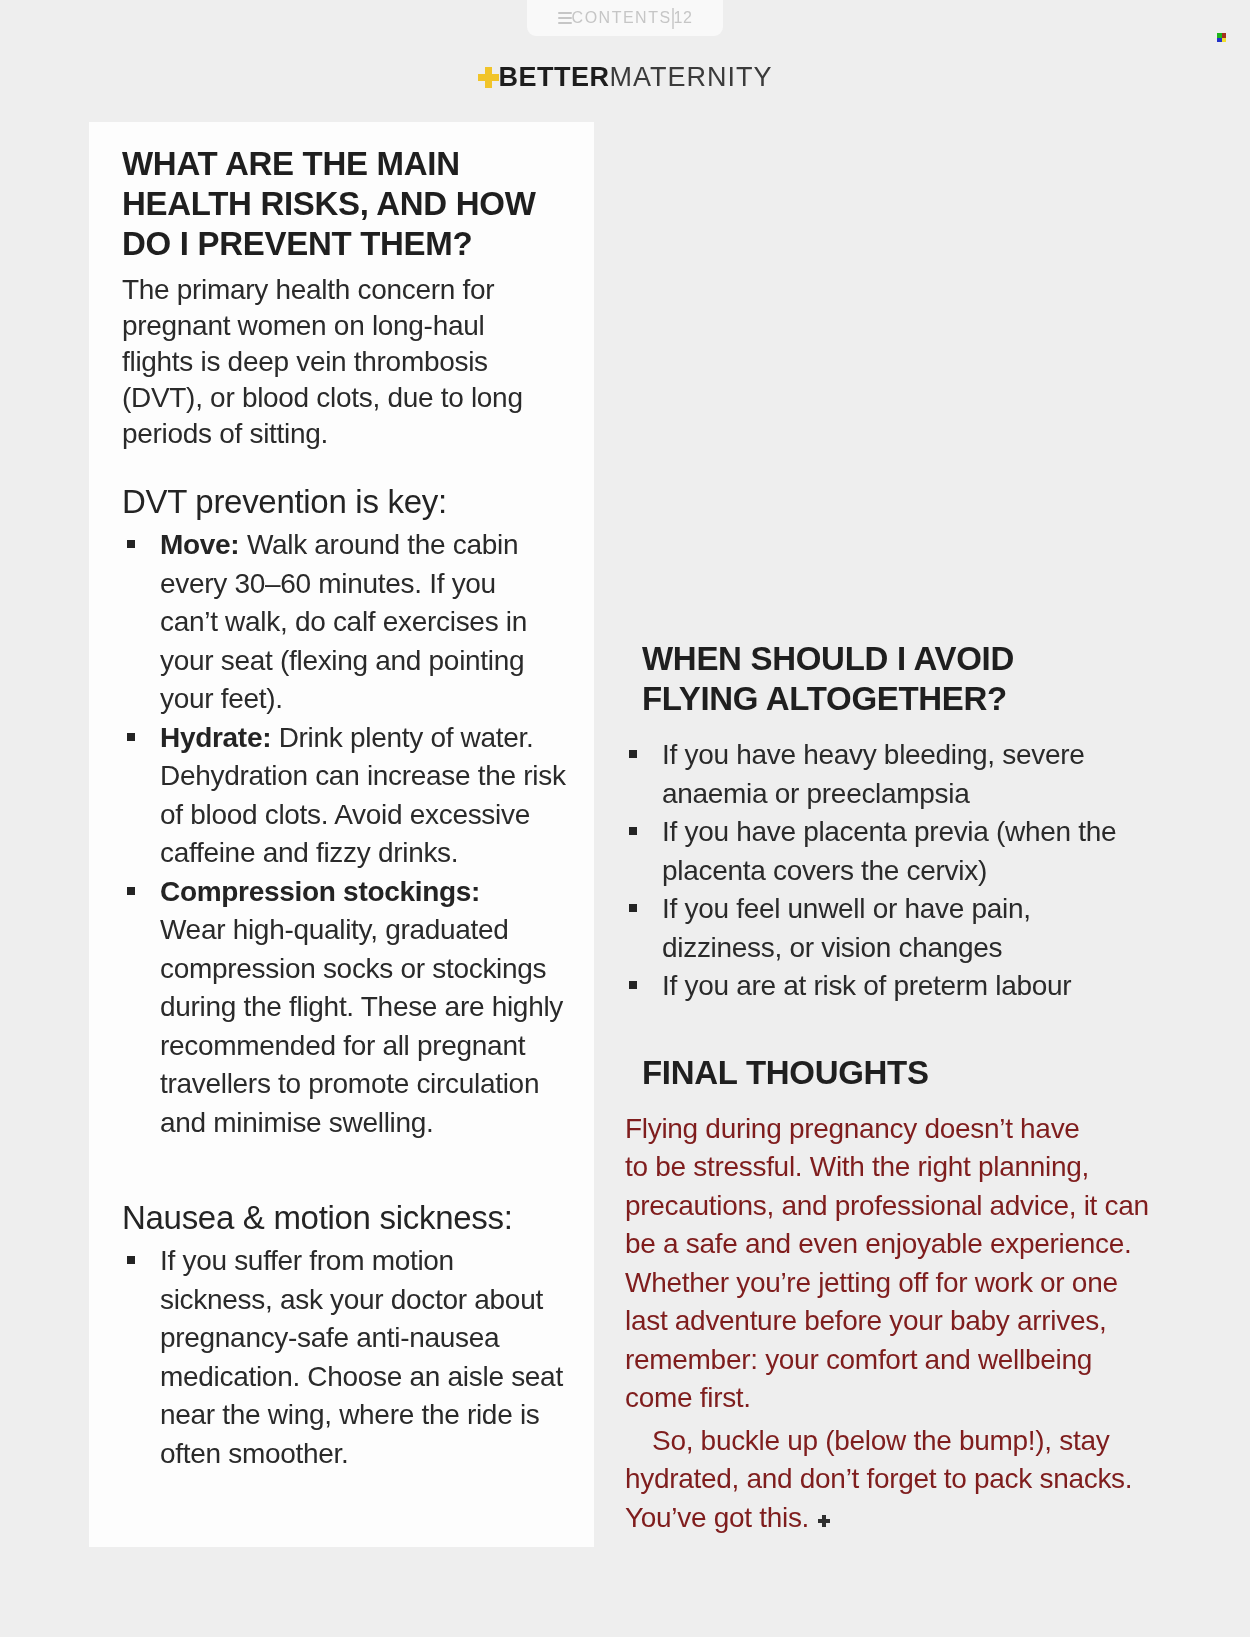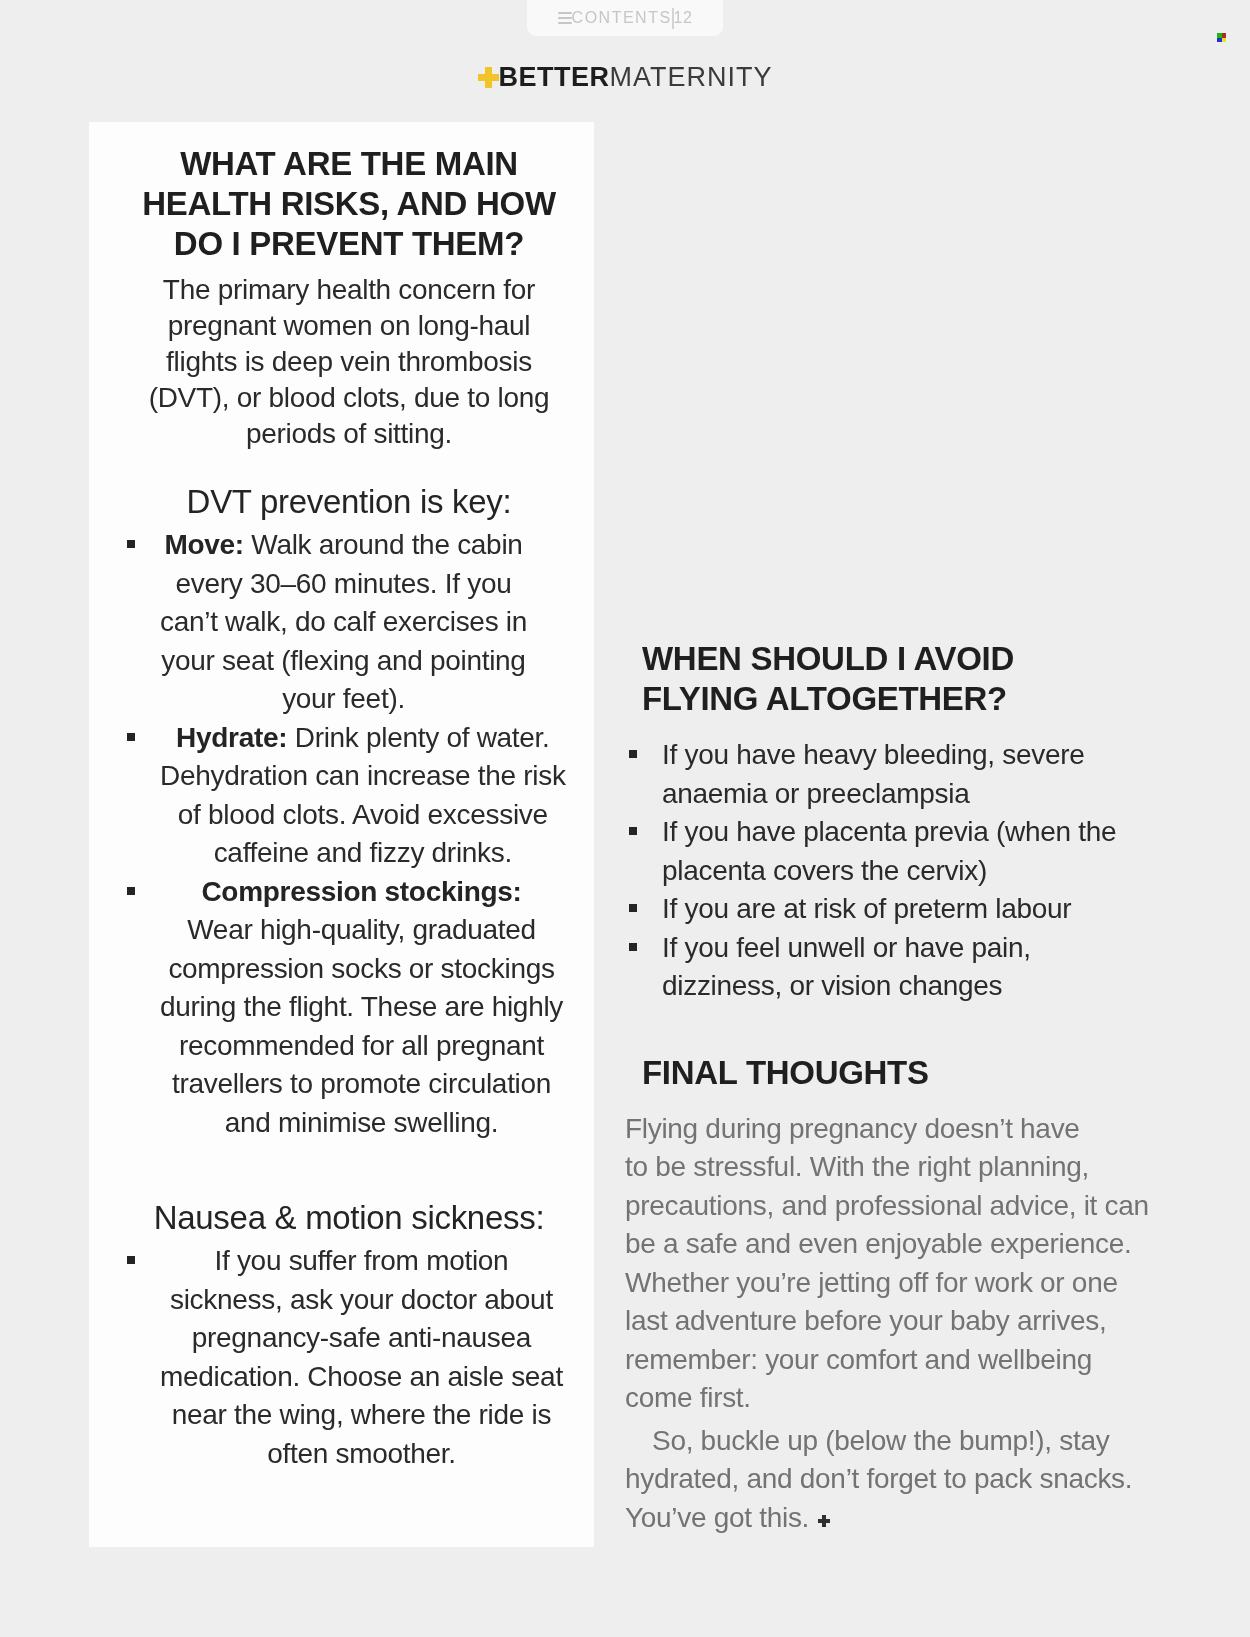--- a/index.html
+++ b/index.html
@@ -32,21 +32,21 @@
   }
   .cross-icon{position:relative;width:21px;height:21px;flex:0 0 auto;}
   .cross-icon i{position:absolute;display:block;}
   .cross-icon .h{left:0;top:7px;width:21px;height:7px;}
   .cross-icon .v{left:7px;top:0;width:7px;height:21px;}
   .brand-bold{font-size:27px;font-weight:700;color:#1D1D1D;letter-spacing:0.5px;}
   .brand-light{font-size:27px;font-weight:400;color:#3B3B3B;letter-spacing:1px;text-align:right;}
   
   .card{
     position:absolute;left:89px;top:122px;width:505px;height:1425px;
-    background:#FDFDFD;box-sizing:border-box;padding:22px 18px 0 33px;text-align:center;
+    background:#FDFDFD;box-sizing:border-box;padding:22px 18px 0 33px;
   }
   .h2{
     font-size:33px;line-height:40px;font-weight:700;color:#1F1F1F;
     letter-spacing:-0.3px;white-space:pre;margin:0;
   }
   .bodytext{
     font-size:28px;line-height:36px;letter-spacing:-0.3px;
     white-space:pre;margin:8px 0 0 0;color:#2A2A2A;
   }
   .sub{
@@ -61,21 +61,21 @@
     margin:0 0 0 25px;font-size:28px;line-height:38.5px;letter-spacing:-0.3px;color:#2A2A2A;
   }
   .btext b{font-weight:700;color:#242424;white-space:pre;}
   .btext .lines{white-space:pre;}
   
   .rightcol{position:absolute;left:625px;top:622px;width:600px;}
   .rightcol .h2{margin:17px;}
   .rightcol ul.blist{margin-top:8px;}
   .rightcol .sq{margin-left:4px;}
   .h2.final{margin-top:47px;}
-  .para{font-size:28px;line-height:38.5px;letter-spacing:-0.3px;color:#737373;
+  .para{font-size:28px;line-height:38.5px;letter-spacing:-0.3px;color:#7f1d1d;
     white-space:pre;margin:6px 0 0 0;}
   .para.indent{margin-top:4px;text-indent:27px;}
   .end-cross{
     position:relative;display:inline-block;width:12px;height:12px;margin-left:9px;
   }
   .end-cross i{position:absolute;display:block;background:#2F2F2F;}
   .end-cross .h{left:0;top:4px;width:12px;height:4px;}
   .end-cross .v{left:4px;top:0;width:4px;height:12px;}
 </style>
 </head>
@@ -170,26 +170,26 @@
       <p class="btext"><span class="lines">If you have heavy bleeding, severe
 anaemia or preeclampsia</span></p>
     </li>
     <li>
       <span class="sq"></span>
       <p class="btext"><span class="lines">If you have placenta previa (when the
 placenta covers the cervix)</span></p>
     </li>
     <li>
       <span class="sq"></span>
-      <p class="btext"><span class="lines">If you are at risk of preterm labour</span></p>
-    </li>
-    <li>
-      <span class="sq"></span>
       <p class="btext"><span class="lines">If you feel unwell or have pain,
 dizziness, or vision changes</span></p>
+    </li>
+    <li>
+      <span class="sq"></span>
+      <p class="btext"><span class="lines">If you are at risk of preterm labour</span></p>
     </li>
   </ul>
 
   <h2 class="h2 final">FINAL THOUGHTS</h2>
   <p class="para">Flying during pregnancy doesn’t have
 to be stressful. With the right planning,
 precautions, and professional advice, it can
 be a safe and even enjoyable experience.
 Whether you’re jetting off for work or one
 last adventure before your baby arrives,

